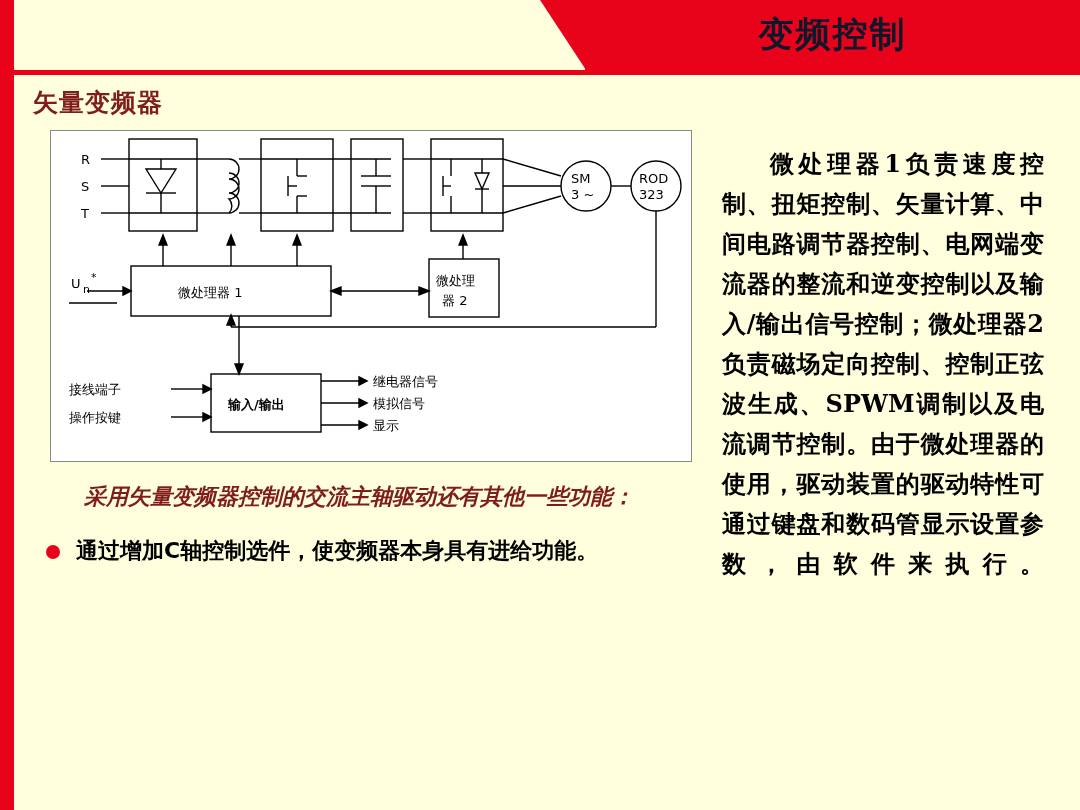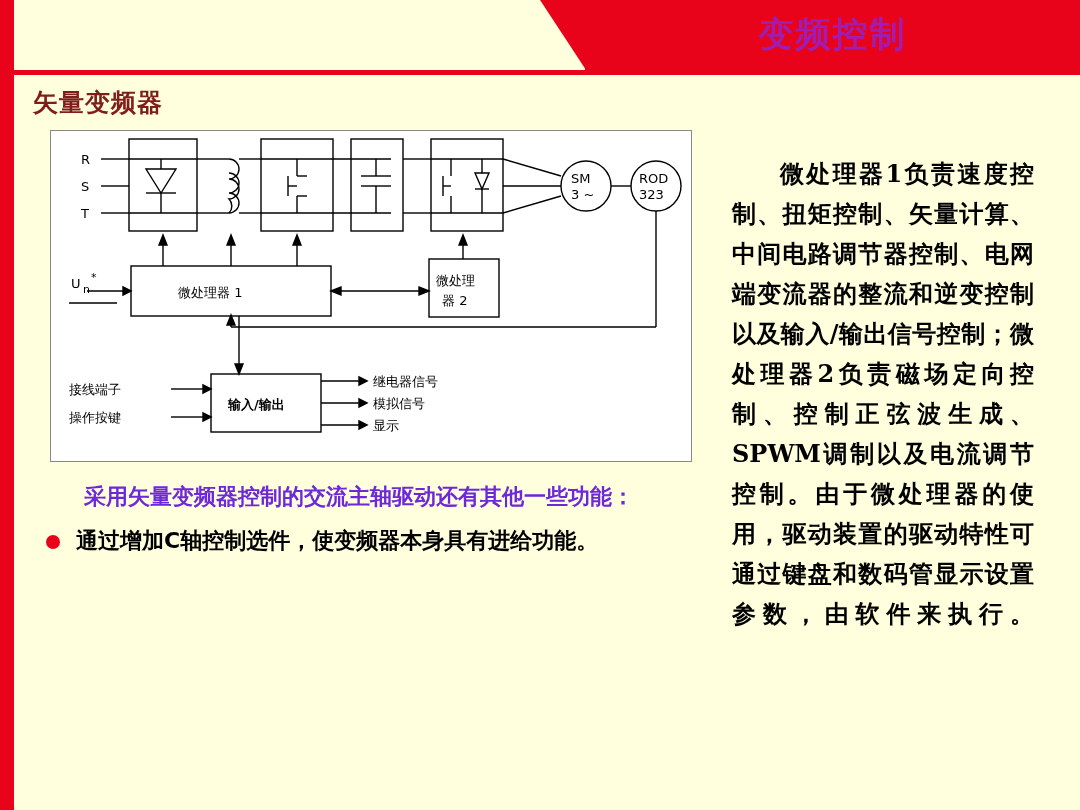--- a/index.html
+++ b/index.html
@@ -44,21 +44,21 @@
     border-left: 46px solid transparent;
   }
   .header-title {
     position: absolute;
     left: 585px;
     top: 0;
     width: 495px;
     height: 70px;
     line-height: 68px;
     text-align: center;
-    color: #a21caf;
+    color: #0f172a;
     font-family: "DejaVu Sans", sans-serif;
     font-weight: bold;
     font-size: 35px;
     letter-spacing: 2px;
   }
   .header-underline {
     position: absolute;
     left: 14px;
     top: 70px;
     width: 1066px;
@@ -95,35 +95,36 @@
     border: 1px solid #888;
     margin-left: 10px;
   }
   .diagram svg { display: block; }
 
   
   .para {
     font-family: "DejaVu Sans", sans-serif;
     font-size: 22px;
     line-height: 38px;
-    color: #6d28d9;
+    color: #7f1d1d;
     margin-top: 16px;
     text-align: justify;
     font-weight: bold;
+    font-style: italic;
   }
   .para.indent { text-indent: 44px; }
 
   .bullet-row {
     position: relative;
     padding-left: 36px;
     font-family: "DejaVu Sans", sans-serif;
     font-size: 22px;
     line-height: 38px;
     font-weight: bold;
-    margin-top: 6px;
+    margin-top: 16px;
   }
   .bullet-dot {
     position: absolute;
     left: 6px;
     top: 13px;
     width: 14px;
     height: 14px;
     border-radius: 50%;
     background: #e8031a;
   }
@@ -135,21 +136,21 @@
     top: 140px;
     width: 330px;
     font-family: "DejaVu Serif", serif;
     font-weight: bold;
     font-size: 24px;
     line-height: 40px;
     text-align: justify;
     text-align-last: justify;
     color: #000000;
   }
-  .right-col p { margin: 14px; text-indent: 48px; }
+  .right-col p { margin: 4px; text-indent: 48px; }
 
   
   .d-label {
     font-family: "DejaVu Sans", sans-serif;
     font-size: 13px;
     fill: #000;
   }
   .d-label-sm {
     font-family: "DejaVu Sans", sans-serif;
     font-size: 11px;

